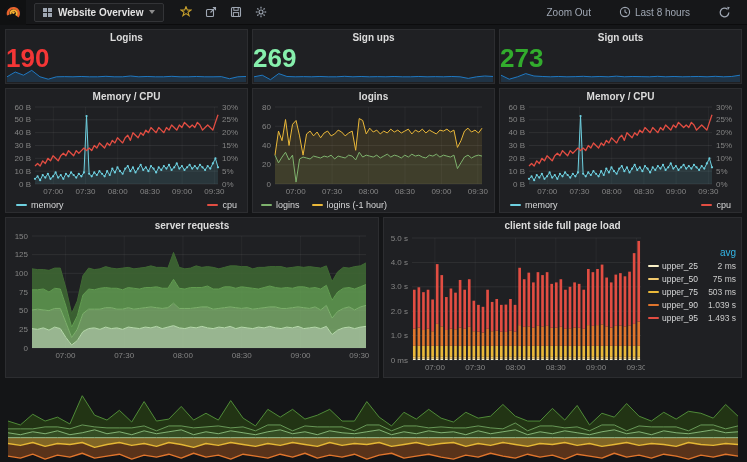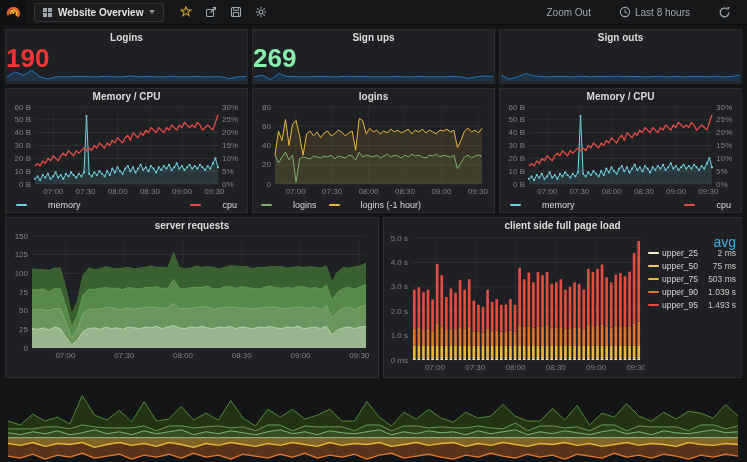--- a/index.html
+++ b/index.html
@@ -28,25 +28,25 @@
   .panel { position:absolute; background:#1f2023; border:1px solid #2c2d30; }
   .panel-title { position:absolute; top:2px; left:0; right:0; text-align:center;
     font-size:10px; font-weight:bold; color:#dcdcdc; cursor:pointer; }
   .stat-value { position:absolute; top:13px; left:0; right:0; text-align:left;
     font-size:26px; font-weight:bold; line-height:30px; }
   .spark { position:absolute; left:1px; right:1px; bottom:1px; height:20px; }
   .chart { position:absolute; }
   .legend { position:absolute; left:4px; right:4px; bottom:1px; height:13px;
     display:flex; align-items:center; gap:12px; font-size:9px; padding-left:4px; }
   .legend.split { justify-content:space-between; padding:0 6px; }
-  .legend-item { display:inline-flex; align-items:center; gap:21px; cursor:pointer; }
+  .legend-item { display:inline-flex; align-items:center; gap:4px; cursor:pointer; }
   .dash { width:11px; height:2px; border-radius:1px; display:inline-block; }
   .legend-table { position:absolute; top:16px; right:5px; width:88px; font-size:8.5px; }
   .lt-row { display:grid; grid-template-columns:14px 1fr auto; align-items:center; height:13px; cursor:pointer; }
-  .lt-head { text-align:right; color:#33b5e5; height:12px; font-size:14px; }
+  .lt-head { text-align:right; color:#33b5e5; height:12px; font-size:10px;margin-top:13px; }
   .lt-val { text-align:left; color:#c9c9c9; }
   svg text { font-family:"Liberation Sans", sans-serif; }
 </style>
 </head>
 <body>
 
 <div class="stage">
 
   <div class="navbar">
     <div class="logo-box">
@@ -132,20 +132,21 @@
   <div class="panel" style="left:252px;top:29px;width:243px;height:55px;">
     <div class="panel-title">Sign ups</div>
     <div class="stat-value" style="color: #86efac;">269</div>
     <div class="spark"><svg width="239" height="20">
           <polygon points="0,14.8 8.241379310344827,13.2 16.482758620689655,17.68 24.724137931034484,11.6 32.96551724137931,14.48 41.20689655172414,14.8 49.44827586206897,14.64 57.689655172413794,14.8 65.93103448275862,14.48 74.17241379310344,14.8 82.41379310344828,14.8 90.6551724137931,14.32 98.89655172413794,14.8 107.13793103448276,14.48 115.37931034482759,14.8 123.62068965517243,14.64 131.86206896551724,14.8 140.10344827586206,14.48 148.3448275862069,14.8 156.58620689655172,14.8 164.82758620689657,14.48 173.06896551724137,14.8 181.3103448275862,14.64 189.55172413793105,14.8 197.79310344827587,14.48 206.03448275862067,14.8 214.27586206896552,16.4 222.51724137931035,14.8 230.75862068965517,14 239,14.48 239,20 0,20" fill="rgba(31,120,193,0.22)"></polygon>
           <polyline points="0,14.8 8.241379310344827,13.2 16.482758620689655,17.68 24.724137931034484,11.6 32.96551724137931,14.48 41.20689655172414,14.8 49.44827586206897,14.64 57.689655172413794,14.8 65.93103448275862,14.48 74.17241379310344,14.8 82.41379310344828,14.8 90.6551724137931,14.32 98.89655172413794,14.8 107.13793103448276,14.48 115.37931034482759,14.8 123.62068965517243,14.64 131.86206896551724,14.8 140.10344827586206,14.48 148.3448275862069,14.8 156.58620689655172,14.8 164.82758620689657,14.48 173.06896551724137,14.8 181.3103448275862,14.64 189.55172413793105,14.8 197.79310344827587,14.48 206.03448275862067,14.8 214.27586206896552,16.4 222.51724137931035,14.8 230.75862068965517,14 239,14.48" fill="none" stroke="#1f78c1" stroke-width="1"></polyline>
         </svg></div>
   </div>
   <div class="panel" style="left:499px;top:29px;width:243px;height:55px;">
     <div class="panel-title">Sign outs</div>
+    <div class="stat-value" style="color: rgb(50, 172, 45);">273</div>
     <div class="spark"><svg width="239" height="20">
           <polygon points="0,13.2 8.241379310344827,17.2 16.482758620689655,14.8 24.724137931034484,11.6 32.96551724137931,14 41.20689655172414,14.48 49.44827586206897,14.8 57.689655172413794,14.48 65.93103448275862,14.8 74.17241379310344,14.64 82.41379310344828,14.32 90.6551724137931,14.8 98.89655172413794,14.48 107.13793103448276,14.8 115.37931034482759,14.16 123.62068965517243,14.8 131.86206896551724,14.48 140.10344827586206,14.64 148.3448275862069,14.8 156.58620689655172,14.32 164.82758620689657,14.8 173.06896551724137,14.48 181.3103448275862,14.8 189.55172413793105,14.64 197.79310344827587,14.48 206.03448275862067,14.8 214.27586206896552,14.32 222.51724137931035,14.8 230.75862068965517,14.48 239,13.2 239,20 0,20" fill="rgba(31,120,193,0.22)"></polygon>
           <polyline points="0,13.2 8.241379310344827,17.2 16.482758620689655,14.8 24.724137931034484,11.6 32.96551724137931,14 41.20689655172414,14.48 49.44827586206897,14.8 57.689655172413794,14.48 65.93103448275862,14.8 74.17241379310344,14.64 82.41379310344828,14.32 90.6551724137931,14.8 98.89655172413794,14.48 107.13793103448276,14.8 115.37931034482759,14.16 123.62068965517243,14.8 131.86206896551724,14.48 140.10344827586206,14.64 148.3448275862069,14.8 156.58620689655172,14.32 164.82758620689657,14.8 173.06896551724137,14.48 181.3103448275862,14.8 189.55172413793105,14.64 197.79310344827587,14.48 206.03448275862067,14.8 214.27586206896552,14.32 222.51724137931035,14.8 230.75862068965517,14.48 239,13.2" fill="none" stroke="#1f78c1" stroke-width="1"></polyline>
         </svg></div>
   </div>
 
   <div class="panel" style="left:5px;top:88px;width:243px;height:125px;">
     <div class="panel-title">Memory / CPU</div>
     <div class="chart" style="left:2px;right:2px;top:14px;bottom:15px;"><svg width="237" height="94">
           <line x1="27" y1="81" x2="210" y2="81" stroke="rgba(255,255,255,0.07)"></line>

